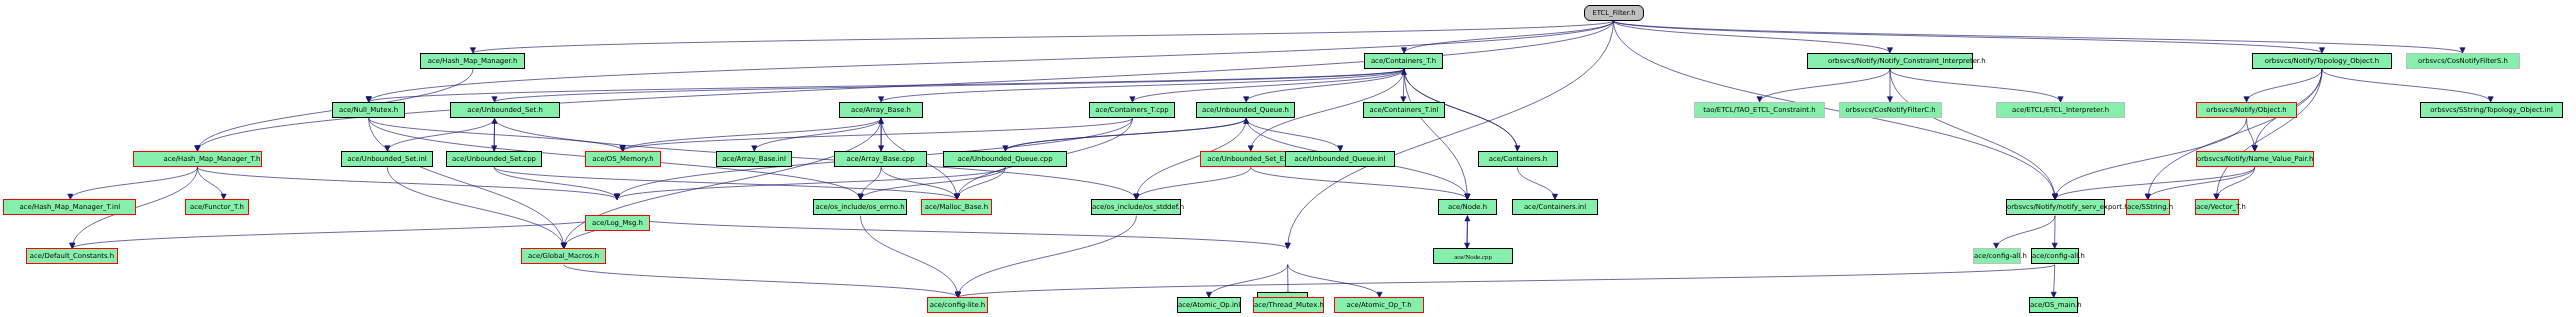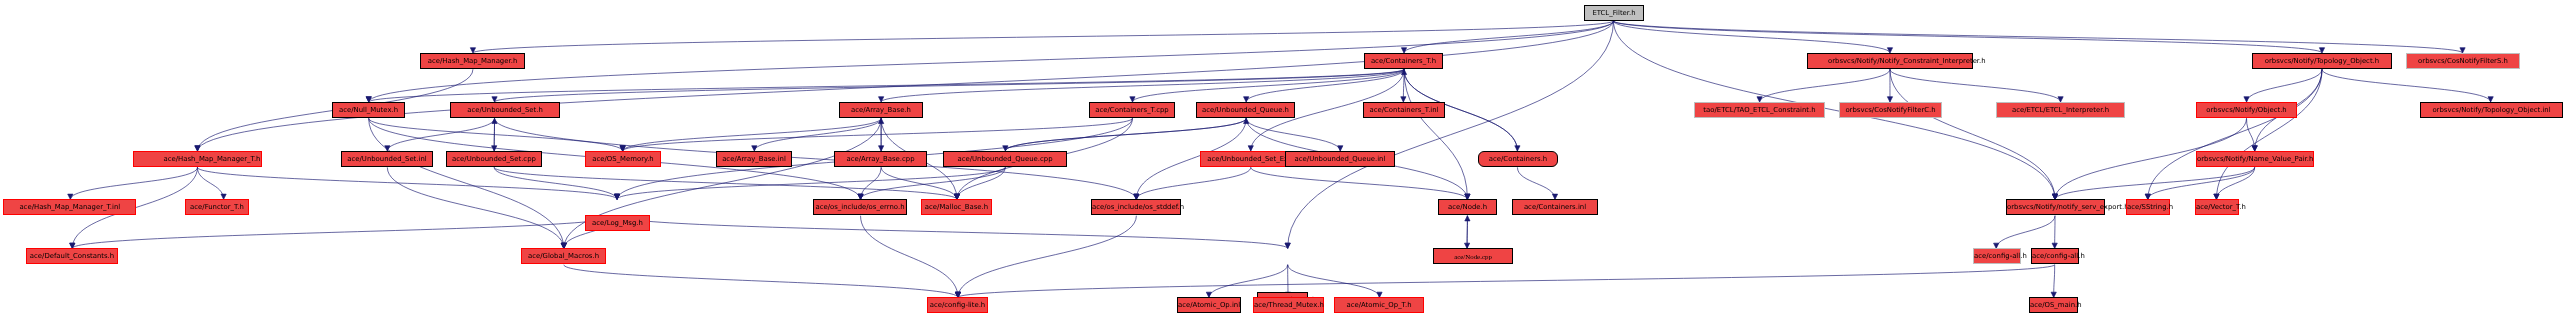--- a/index.html
+++ b/index.html
@@ -1,24 +1,24 @@
 <!DOCTYPE html>
 <html style="font-size:10.5px"><head>
 <meta charset="utf-8">
 <style>
   html, body { margin: 0; padding: 0; background: #ffffff; }
   body { width: 2576px; height: 317px; position: relative; overflow: hidden;
          font-family: "DejaVu Sans", sans-serif; }
   #graph { position: absolute; left: 0; top: 0; width: 2576px; height: 317px; }
-  .node { position: absolute; height: 16.3px; box-sizing: border-box; background: #ef4444;
+  .node { position: absolute; height: 16.3px; box-sizing: border-box; background: #86efac;
           border: 0.7px solid #000; font-size: 6.9px; line-height: 15px; text-align: center;
           white-space: nowrap; color: #000; cursor: pointer; }
   .node.red { border-color: #ff0000; }
   .node.gray { border-color: #bfbfbf; }
-  .node.root { background: #bfbfbf; border-color: #000; cursor: default; }
+  .node.root { background: #bfbfbf; border-color: #000; cursor: default; border-radius: 6px; }
   svg .edge { fill: none; stroke: #191970; stroke-width: 1; }
   svg .arrow { fill: #191970; stroke: #191970; }
 </style>
 </head>
 <body>
 
 <div id="graph">
   <svg id="edges" width="2576" height="317" style="position:absolute;left:0;top:0;" viewBox="0 0 3940 485">
       <path d="M2468,32 C2468,56.5 723,56.5 723,81" class="edge"></path>
       <polygon points="723,81 719.0000326530945,72.99998367353602 727.0000326530279,73.00001632659725" class="arrow"></polygon>
@@ -201,31 +201,31 @@
       <div class="node " style="left: 332px; top: 102px; width: 73px;">ace/Null_Mutex.h</div>
       <div class="node " style="left: 450px; top: 102px; width: 110px;">ace/Unbounded_Set.h</div>
       <div class="node " style="left: 839px; top: 102px; width: 84px;">ace/Array_Base.h</div>
       <div class="node " style="left: 1089px; top: 102px; width: 86px;">ace/Containers_T.cpp</div>
       <div class="node " style="left: 1196px; top: 102px; width: 99px;">ace/Unbounded_Queue.h</div>
       <div class="node " style="left: 1363px; top: 102px; width: 82px;">ace/Containers_T.inl</div>
       <div class="node gray" style="left: 1694px; top: 102px; width: 131px;">tao/ETCL/TAO_ETCL_Constraint.h</div>
       <div class="node gray" style="left: 1839px; top: 102px; width: 103px;">orbsvcs/CosNotifyFilterC.h</div>
       <div class="node gray" style="left: 1996px; top: 102px; width: 129px;">ace/ETCL/ETCL_Interpreter.h</div>
       <div class="node red" style="left: 2196px; top: 102px; width: 101px;">orbsvcs/Notify/Object.h</div>
-      <div class="node " style="left: 2420px; top: 102px; width: 143px;">orbsvcs/Notify/Topology_Object.inl</div>
+      <div class="node " style="left: 2420px; top: 102px; width: 143px;">orbsvcs/SString/Topology_Object.inl</div>
       <div class="node red" style="left: 133px; top: 151px; width: 129px; padding-left: 29px;">ace/Hash_Map_Manager_T.h</div>
       <div class="node " style="left: 341px; top: 151px; width: 92px;">ace/Unbounded_Set.inl</div>
       <div class="node " style="left: 446px; top: 151px; width: 96px;">ace/Unbounded_Set.cpp</div>
       <div class="node red" style="left: 585px; top: 151px; width: 76px;">ace/OS_Memory.h</div>
       <div class="node " style="left: 716px; top: 151px; width: 76px;">ace/Array_Base.inl</div>
       <div class="node " style="left: 834px; top: 151px; width: 93px;">ace/Array_Base.cpp</div>
       <div class="node " style="left: 943px; top: 151px; width: 124px;">ace/Unbounded_Queue.cpp</div>
       <div class="node red" style="left: 1200px; top: 151px; width: 102px;">ace/Unbounded_Set_Ex.h</div>
       <div class="node " style="left: 1285px; top: 151px; width: 110px;">ace/Unbounded_Queue.inl</div>
-      <div class="node " style="left: 1478px; top: 151px; width: 80px; border-radius: 6px;">ace/Containers.h</div>
+      <div class="node " style="left: 1478px; top: 151px; width: 80px;">ace/Containers.h</div>
       <div class="node red" style="left: 2196px; top: 151px; width: 118px;">orbsvcs/Notify/Name_Value_Pair.h</div>
       <div class="node red" style="left: 3.3px; top: 199px; width: 133px;">ace/Hash_Map_Manager_T.inl</div>
       <div class="node red" style="left: 185px; top: 199px; width: 64px;">ace/Functor_T.h</div>
       <div class="node red" style="left: 585px; top: 215px; width: 65px;">ace/Log_Msg.h</div>
       <div class="node " style="left: 813px; top: 199px; width: 94px;">ace/os_include/os_errno.h</div>
       <div class="node red" style="left: 921px; top: 199px; width: 71px;">ace/Malloc_Base.h</div>
       <div class="node " style="left: 1091px; top: 199px; width: 90px;">ace/os_include/os_stddef.h</div>
       <div class="node " style="left: 1438px; top: 199px; width: 59px;">ace/Node.h</div>
       <div class="node " style="left: 1512px; top: 199px; width: 86px;">ace/Containers.inl</div>
       <div class="node " style="left: 2006px; top: 199px; width: 99px;">orbsvcs/Notify/notify_serv_export.h</div>

